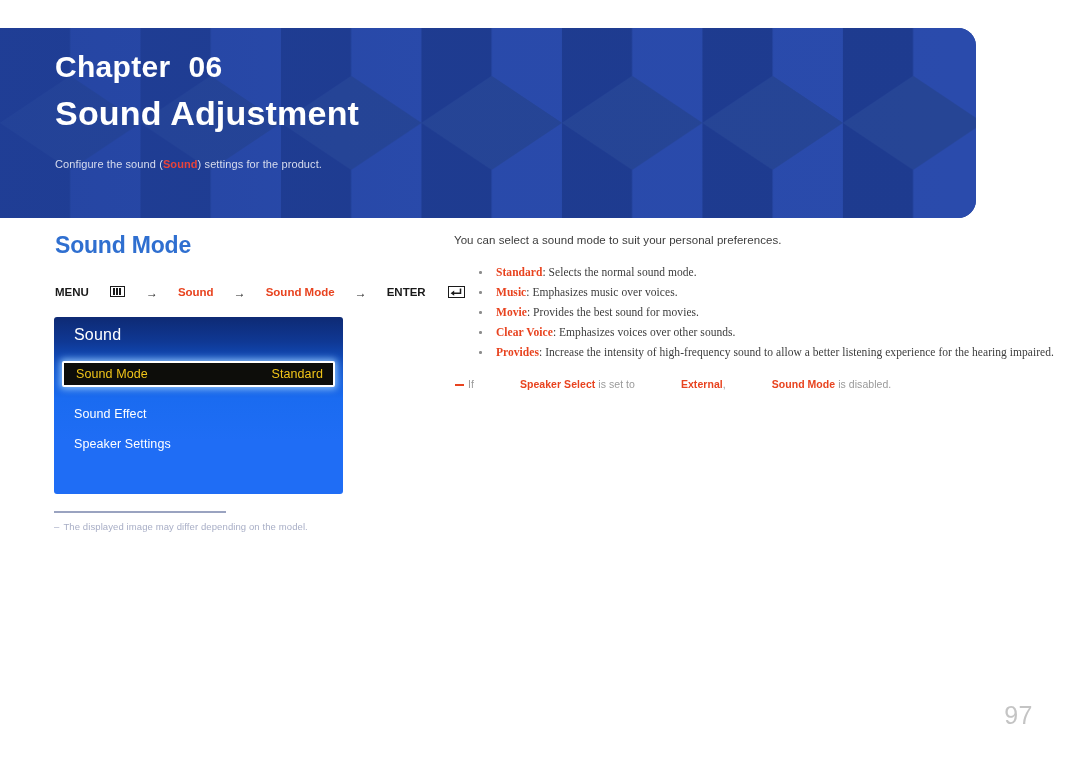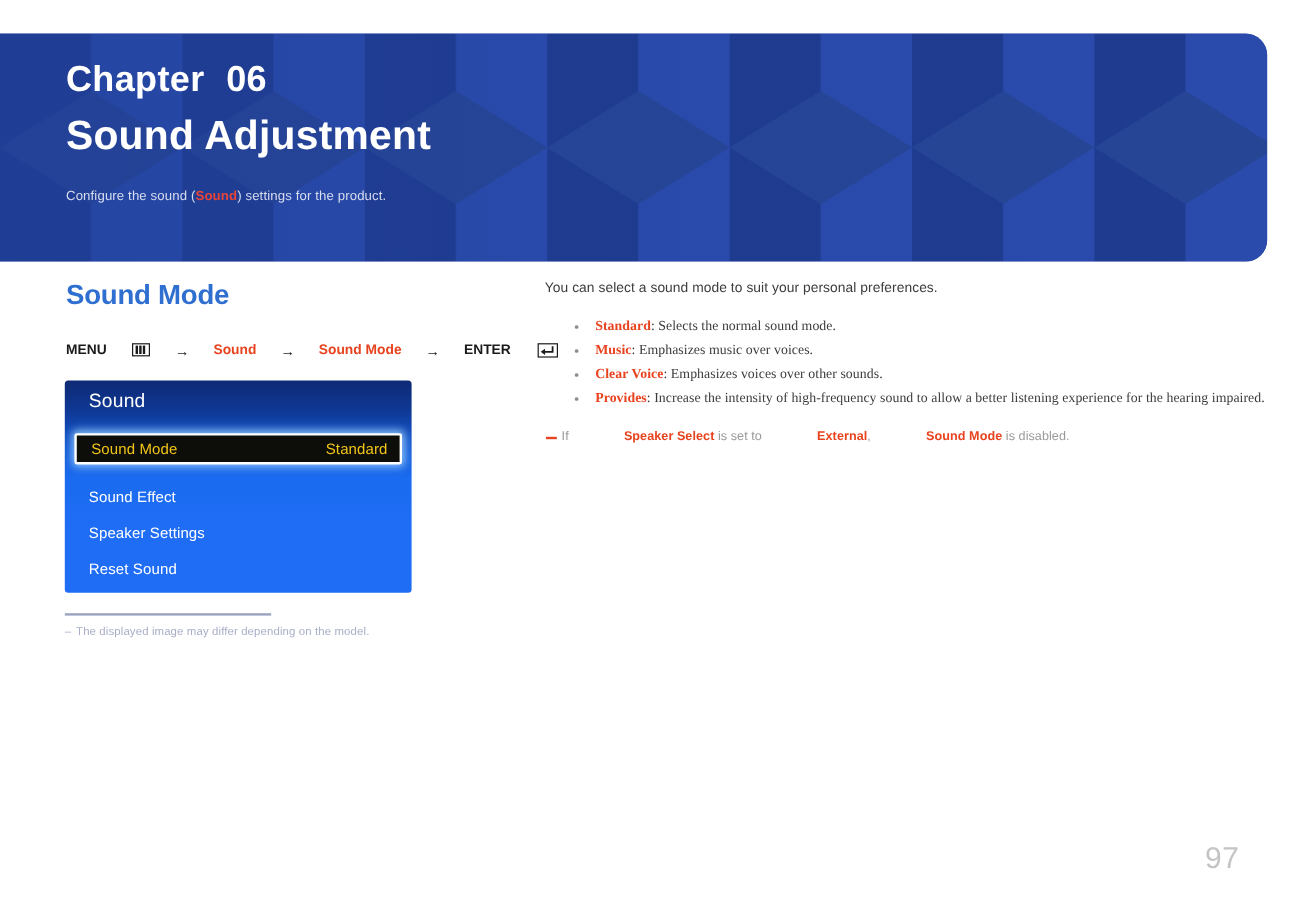--- a/index.html
+++ b/index.html
@@ -15,21 +15,21 @@
     overflow: hidden;
     font-family: "Liberation Sans", sans-serif;
     -webkit-font-smoothing: antialiased;
   }
 
   
   .banner {
     position: absolute;
     left: 0;
     top: 28px;
-    width: 1056px;
+    width: 976px;
     height: 190px;
     background: #21409a;
     border-radius: 0 18px 18px 0;
     overflow: hidden;
   }
   .banner-pattern {
     position: absolute;
     inset: 0;
     width: 100%;
     height: 100%;
@@ -349,44 +349,43 @@
     <div class="osd-row">
       <span class="osd-label">Sound Effect</span>
       <span class="osd-value"></span>
     </div>
 
     <div class="osd-row">
       <span class="osd-label">Speaker Settings</span>
       <span class="osd-value"></span>
     </div>
 
-    <div class="osd-row">
-      <span class="osd-label">Reset Sound</span>
-      <span class="osd-value"></span>
-    </div>
 
   </div>
 </div>
 
 <div class="osd-note-rule"></div>
 <div class="osd-note">
   <span class="dash">–</span><span>The displayed image may differ depending on the model.</span>
 </div>
 
 <div class="right-col">
   <p class="lead">You can select a sound mode to suit your personal preferences.</p>
 
   <ul class="bullets">
     <li class="bullet">
       <span class="term">Standard</span><span>: Selects the normal sound mode.</span>
     </li>
     <li class="bullet">
       <span class="term">Music</span><span>: Emphasizes music over voices.</span>
     </li>
     <li class="bullet">
+      <span class="term">Movie</span><span>: Provides the best sound for movies.</span>
+    </li>
+    <li class="bullet">
       <span class="term">Clear Voice</span><span>: Emphasizes voices over other sounds.</span>
     </li>
     <li class="bullet">
       <span class="term">Provides</span><span>: Increase the intensity of high-frequency sound to allow a better listening experience for the hearing impaired.</span>
     </li>
   </ul>
 
   <div class="note-line">
     <span>If </span><span class="term">Speaker Select</span><span> is set to </span><span class="term">External</span><span>, </span><span class="term">Sound Mode</span><span> is disabled.</span>
   </div>

